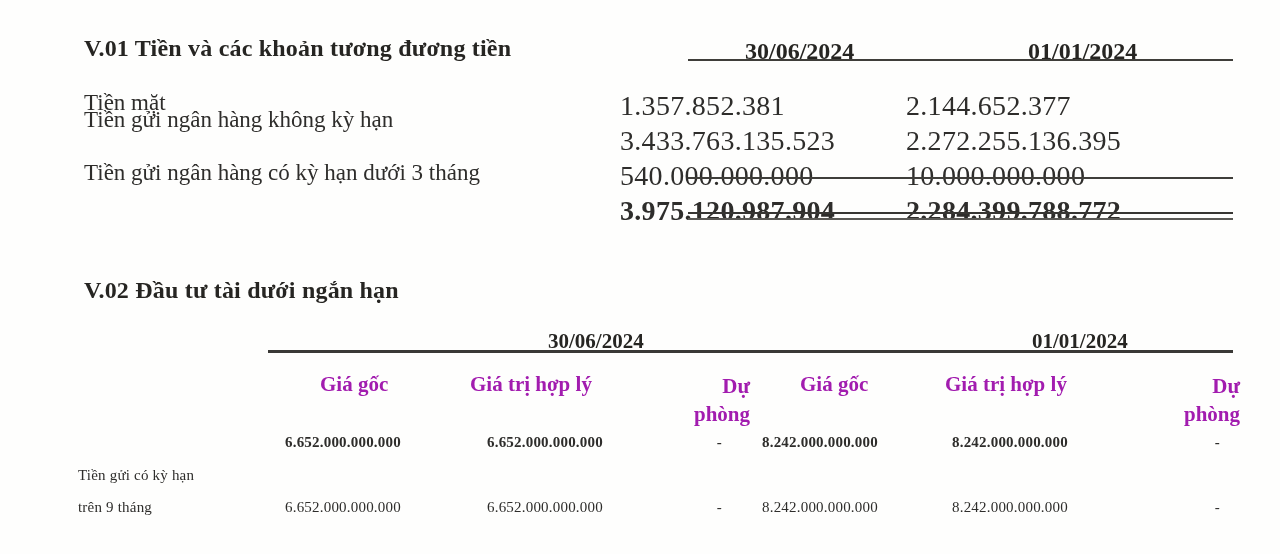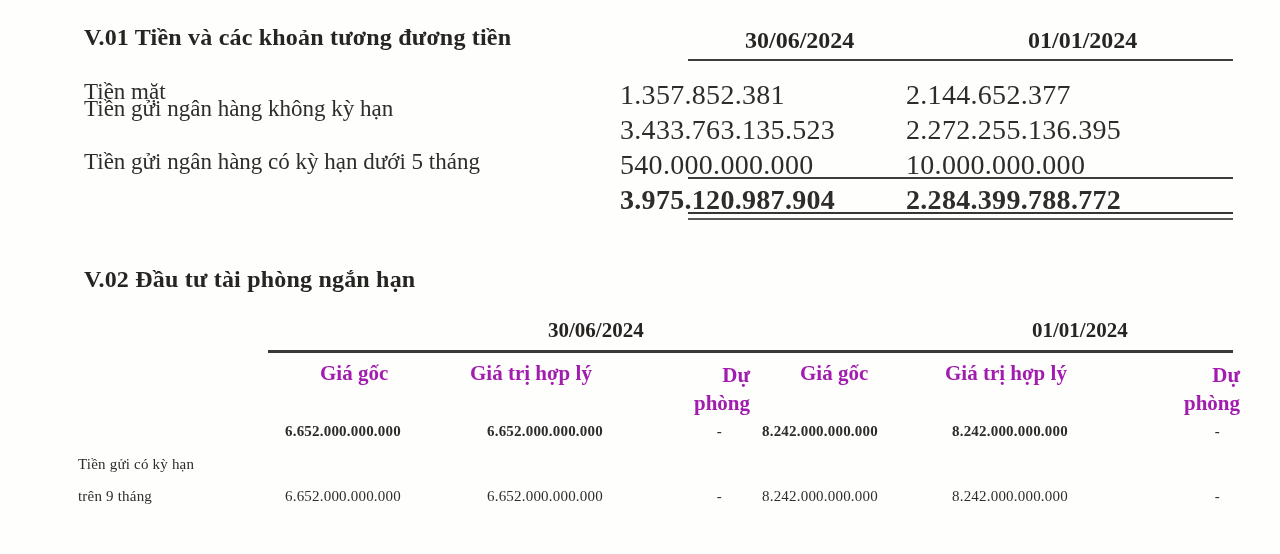--- a/index.html
+++ b/index.html
@@ -9,21 +9,21 @@
   }
   #page {
     position: relative;
     width: 1280px;
     height: 554px;
     background: #fefefd;
     font-family: "Liberation Serif", "DejaVu Serif", serif;
     color: #2e2d2b;
     overflow: hidden;
   }
-  .abs { position: absolute; white-space: nowrap; }
+  .abs { position: absolute; white-space: nowrap; margin-top: 11px; }
   .r { text-align: left; }
   .c { text-align: right; }
   .b { font-weight: bold; }
 
   .sec-title   { font-size: 24px; font-weight: bold; color: #262522; letter-spacing: 0.2px; }
   .date-lg     { font-size: 24px; font-weight: bold; color: #262522; }
   .date-sm     { font-size: 21px; font-weight: bold; color: #262522; }
   .rowlabel    { font-size: 23px; }
   .num         { font-size: 28px; letter-spacing: 0.3px; }
   .num-sm      { font-size: 15px; letter-spacing: 0.2px; }
@@ -66,37 +66,37 @@
       <div class="abs num r" style="left:906px; top:79px; width:300px;">2.144.652.377</div>
     </div>
 
     <div>
       <div class="abs rowlabel" style="left:84px; top:96px;">Tiền gửi ngân hàng không kỳ hạn</div>
       <div class="abs num r" style="left:620px; top:114px; width:300px;">3.433.763.135.523</div>
       <div class="abs num r" style="left:906px; top:114px; width:300px;">2.272.255.136.395</div>
     </div>
 
     <div>
-      <div class="abs rowlabel" style="left:84px; top:149px;">Tiền gửi ngân hàng có kỳ hạn dưới 5 tháng</div>
+      <div class="abs rowlabel" style="left:84px; top:149px;">Tiền gửi ngân hàng có kỳ hạn dưới 3 tháng</div>
       <div class="abs num r" style="left:620px; top:149px; width:300px;">540.000.000.000</div>
       <div class="abs num r" style="left:906px; top:149px; width:300px;">10.000.000.000</div>
     </div>
 
     <div class="hline" style="left:688px; top:177px; width:545px;"></div>
 
     <div>
       <div class="abs num b r" style="left:620px; top:184px; width:300px;">3.975.120.987.904</div>
       <div class="abs num b r" style="left:906px; top:184px; width:300px;">2.284.399.788.772</div>
     </div>
 
     <div class="dbl-line" style="left:688px; top:212px; width:545px;"></div>
   </div>
 
   <div>
-    <div class="abs sec-title" style="left:84px; top:266px;">V.02 Đầu tư tài phòng ngắn hạn</div>
+    <div class="abs sec-title" style="left:84px; top:266px;">V.02 Đầu tư tài dưới ngắn hạn</div>
 
     <div class="abs date-sm r" style="left:548px; top:318px; width:200px;">30/06/2024</div>
     <div class="abs date-sm r" style="left:1032px; top:318px; width:200px;">01/01/2024</div>
 
     <div class="hline-thick" style="left:268px; top:350px; width:965px;"></div>
 
     <div>
       <div class="abs subhdr r" style="left:320px; top:361px; width:150px;">Giá gốc</div>
       <div class="abs subhdr r" style="left:470px; top:361px; width:200px;">Giá trị hợp lý</div>
       <div class="abs subhdr c wraphdr" style="left:686px; top:361px; width:64px;">Dự phòng</div>

